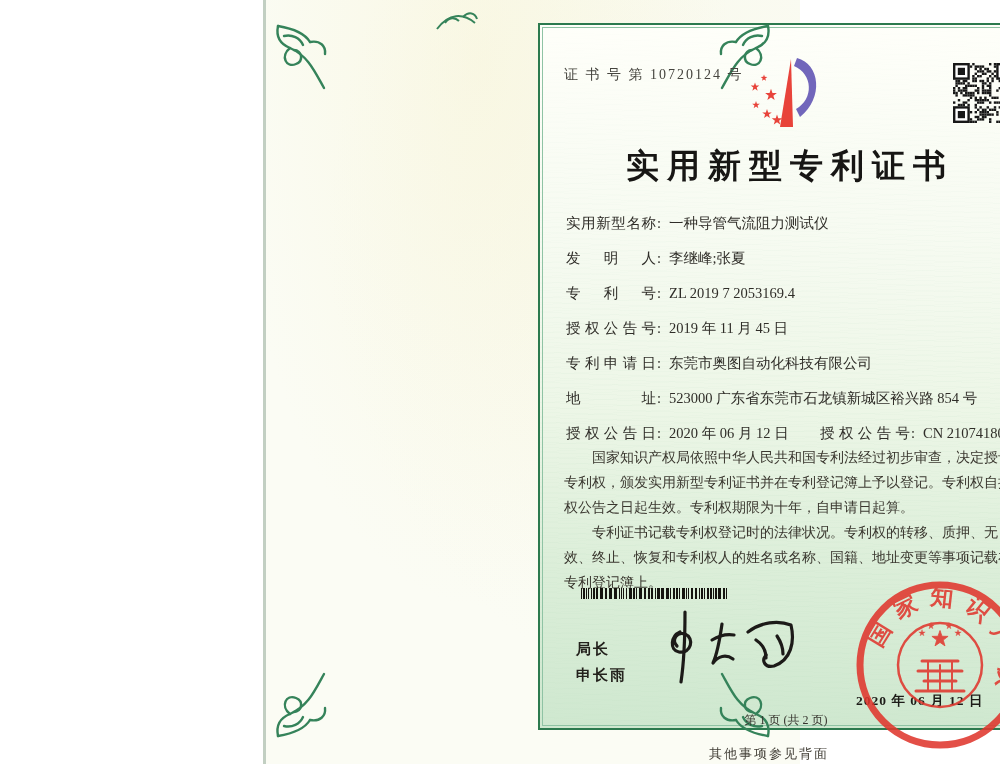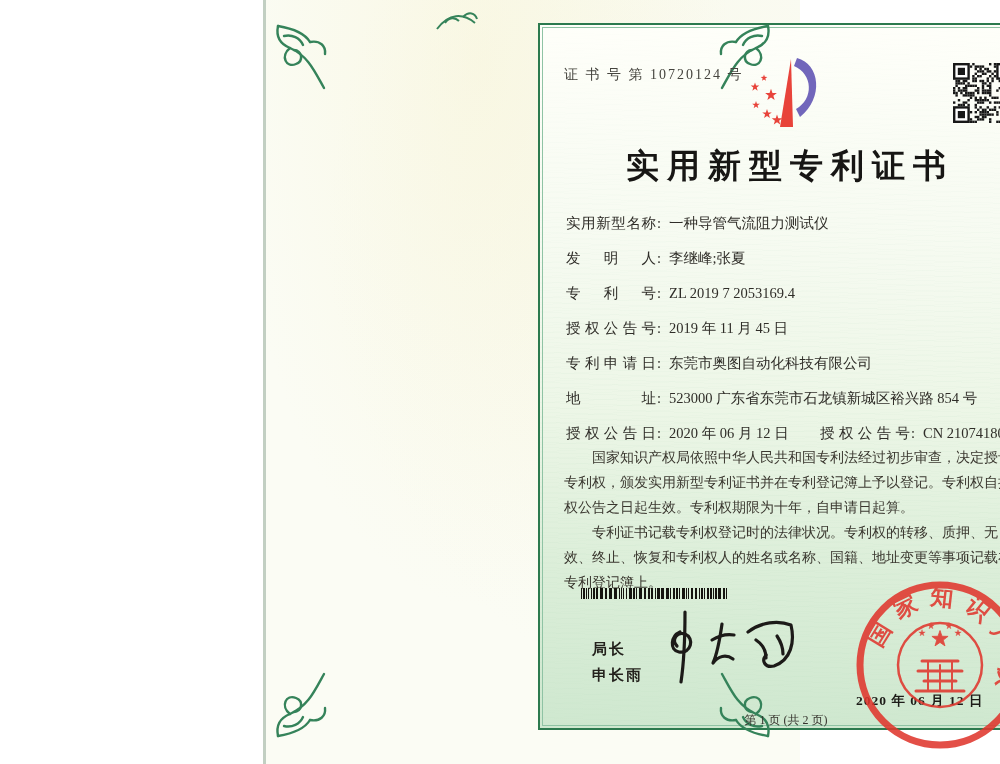--- a/index.html
+++ b/index.html
@@ -42,21 +42,21 @@
   .fields{position:absolute;left:300px;top:213px;width:452px;font-size:14.5px;color:#2f2d28;}
   .frow{margin-bottom:14px;line-height:21px;white-space:nowrap;}
   .flabel{display:inline-block;width:90px;text-align:justify;text-align-last:justify;vertical-align:top;}
   .fcolon{display:inline-block;margin:0 8px 0 1px;}
   .fpair{display:inline-block;}
   .fpair.first{width:254px;}
   .paras{position:absolute;left:298px;top:446px;width:455px;font-size:14px;line-height:1.78;color:#3a372f;}
   .paras p{margin:0;text-indent:2em;}
   .barcode{position:absolute;left:315px;top:588px;height:11px;width:150px;font-size:0;line-height:0;}
   .barcode b{display:inline-block;height:11px;background:#15140f;vertical-align:top;}
-  .officer{position:absolute;left:326px;top:636px;font-family:"Liberation Sans","DejaVu Sans",sans-serif;
+  .officer{position:absolute;left:310px;top:636px;font-family:"Liberation Sans","DejaVu Sans",sans-serif;
     font-size:15px;font-weight:600;color:#24221d;line-height:26px;letter-spacing:2px;}
   .signature{position:absolute;left:390px;top:600px;width:150px;height:95px;}
   .seal-date{position:absolute;left:590px;top:692px;width:160px;font-size:13.5px;font-weight:600;
     color:#1d1c18;letter-spacing:1px;}
   .seal{position:absolute;left:586px;top:577px;width:176px;height:176px;opacity:.88;}
   .page-no{position:absolute;left:272px;top:712px;width:496px;text-align:center;font-size:12px;color:#35332d;}
   .back-note{position:absolute;left:272px;top:745px;width:462px;text-align:center;font-size:13px;color:#403d35;letter-spacing:2px;}
 </style>
 </head>
 <body>
@@ -414,14 +414,15 @@
         <path d="M70,84 L106,84" fill="none"></path>
         <path d="M66,94 L110,94" fill="none"></path>
         <path d="M72,104 L104,104" fill="none"></path>
         <path d="M64,114 L112,114" fill="none"></path>
         <path d="M76,84 L76,114 M88,88 L88,114 M100,84 L100,114" fill="none" stroke-width="2"></path>
       </g>
     </g>
   </svg>
 
   <div class="page-no">第 1 页 (共 2 页)</div>
+  <div class="back-note">其他事项参见背面</div>
 
 </div>
 
 </body></html>

